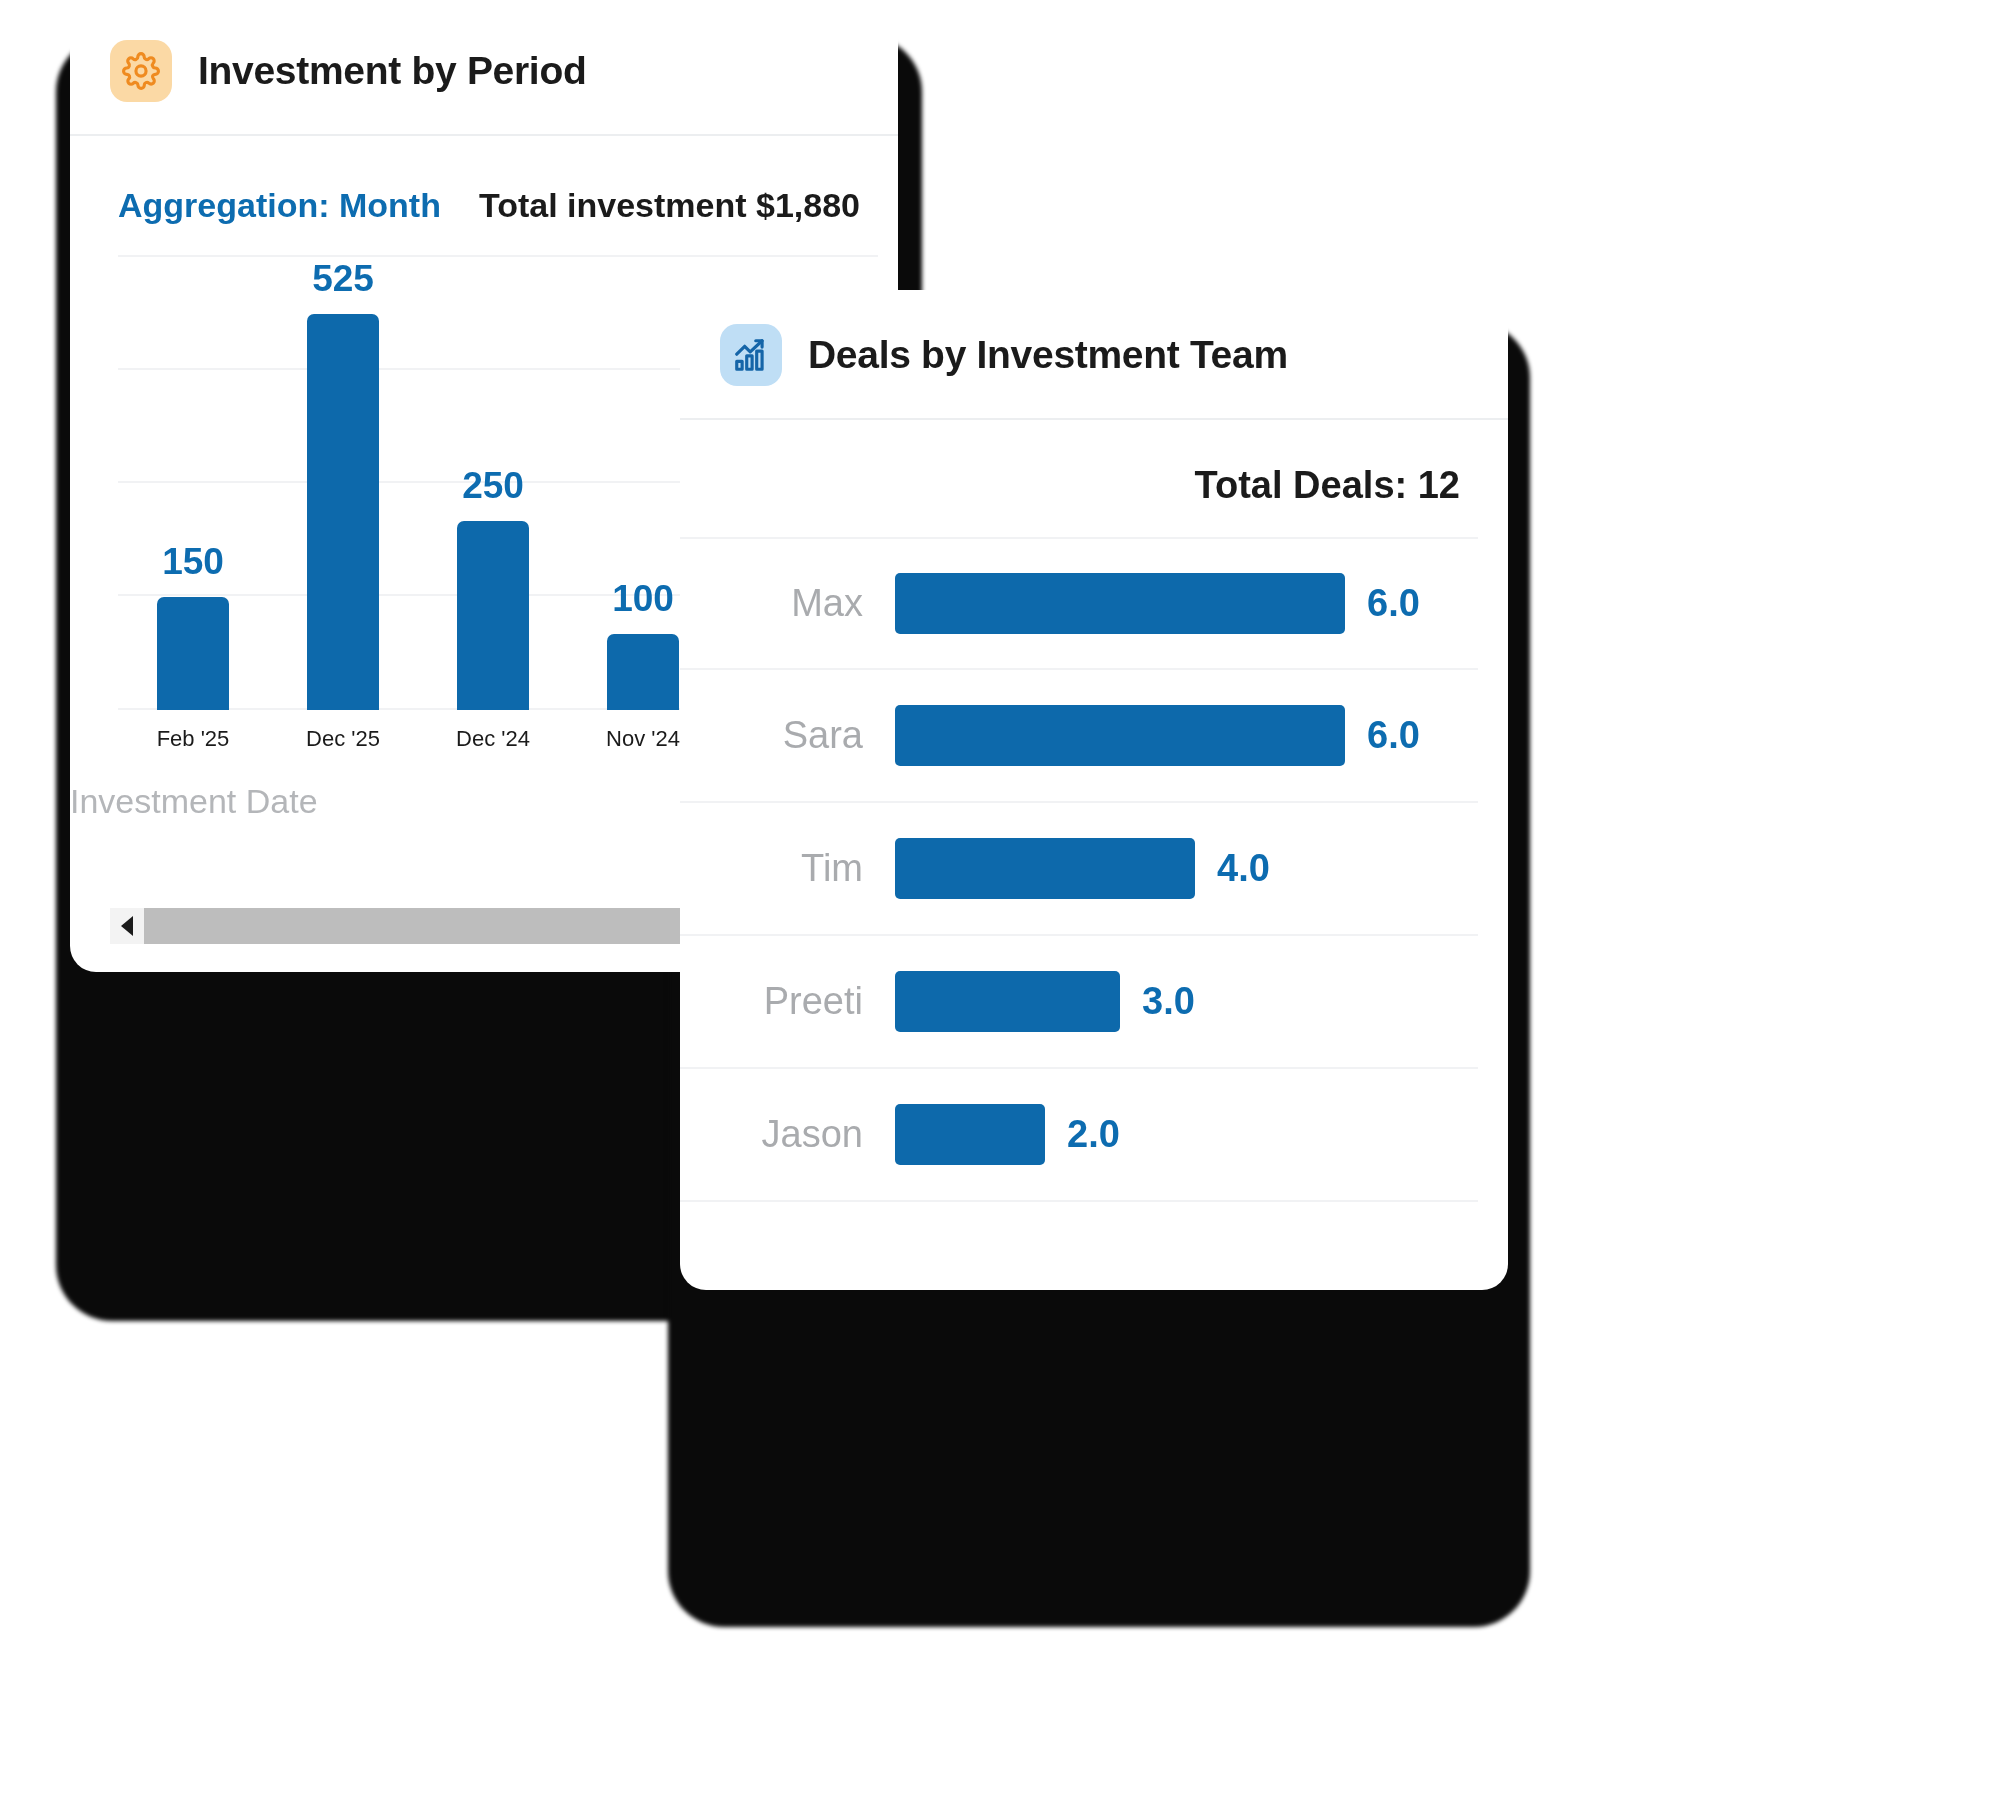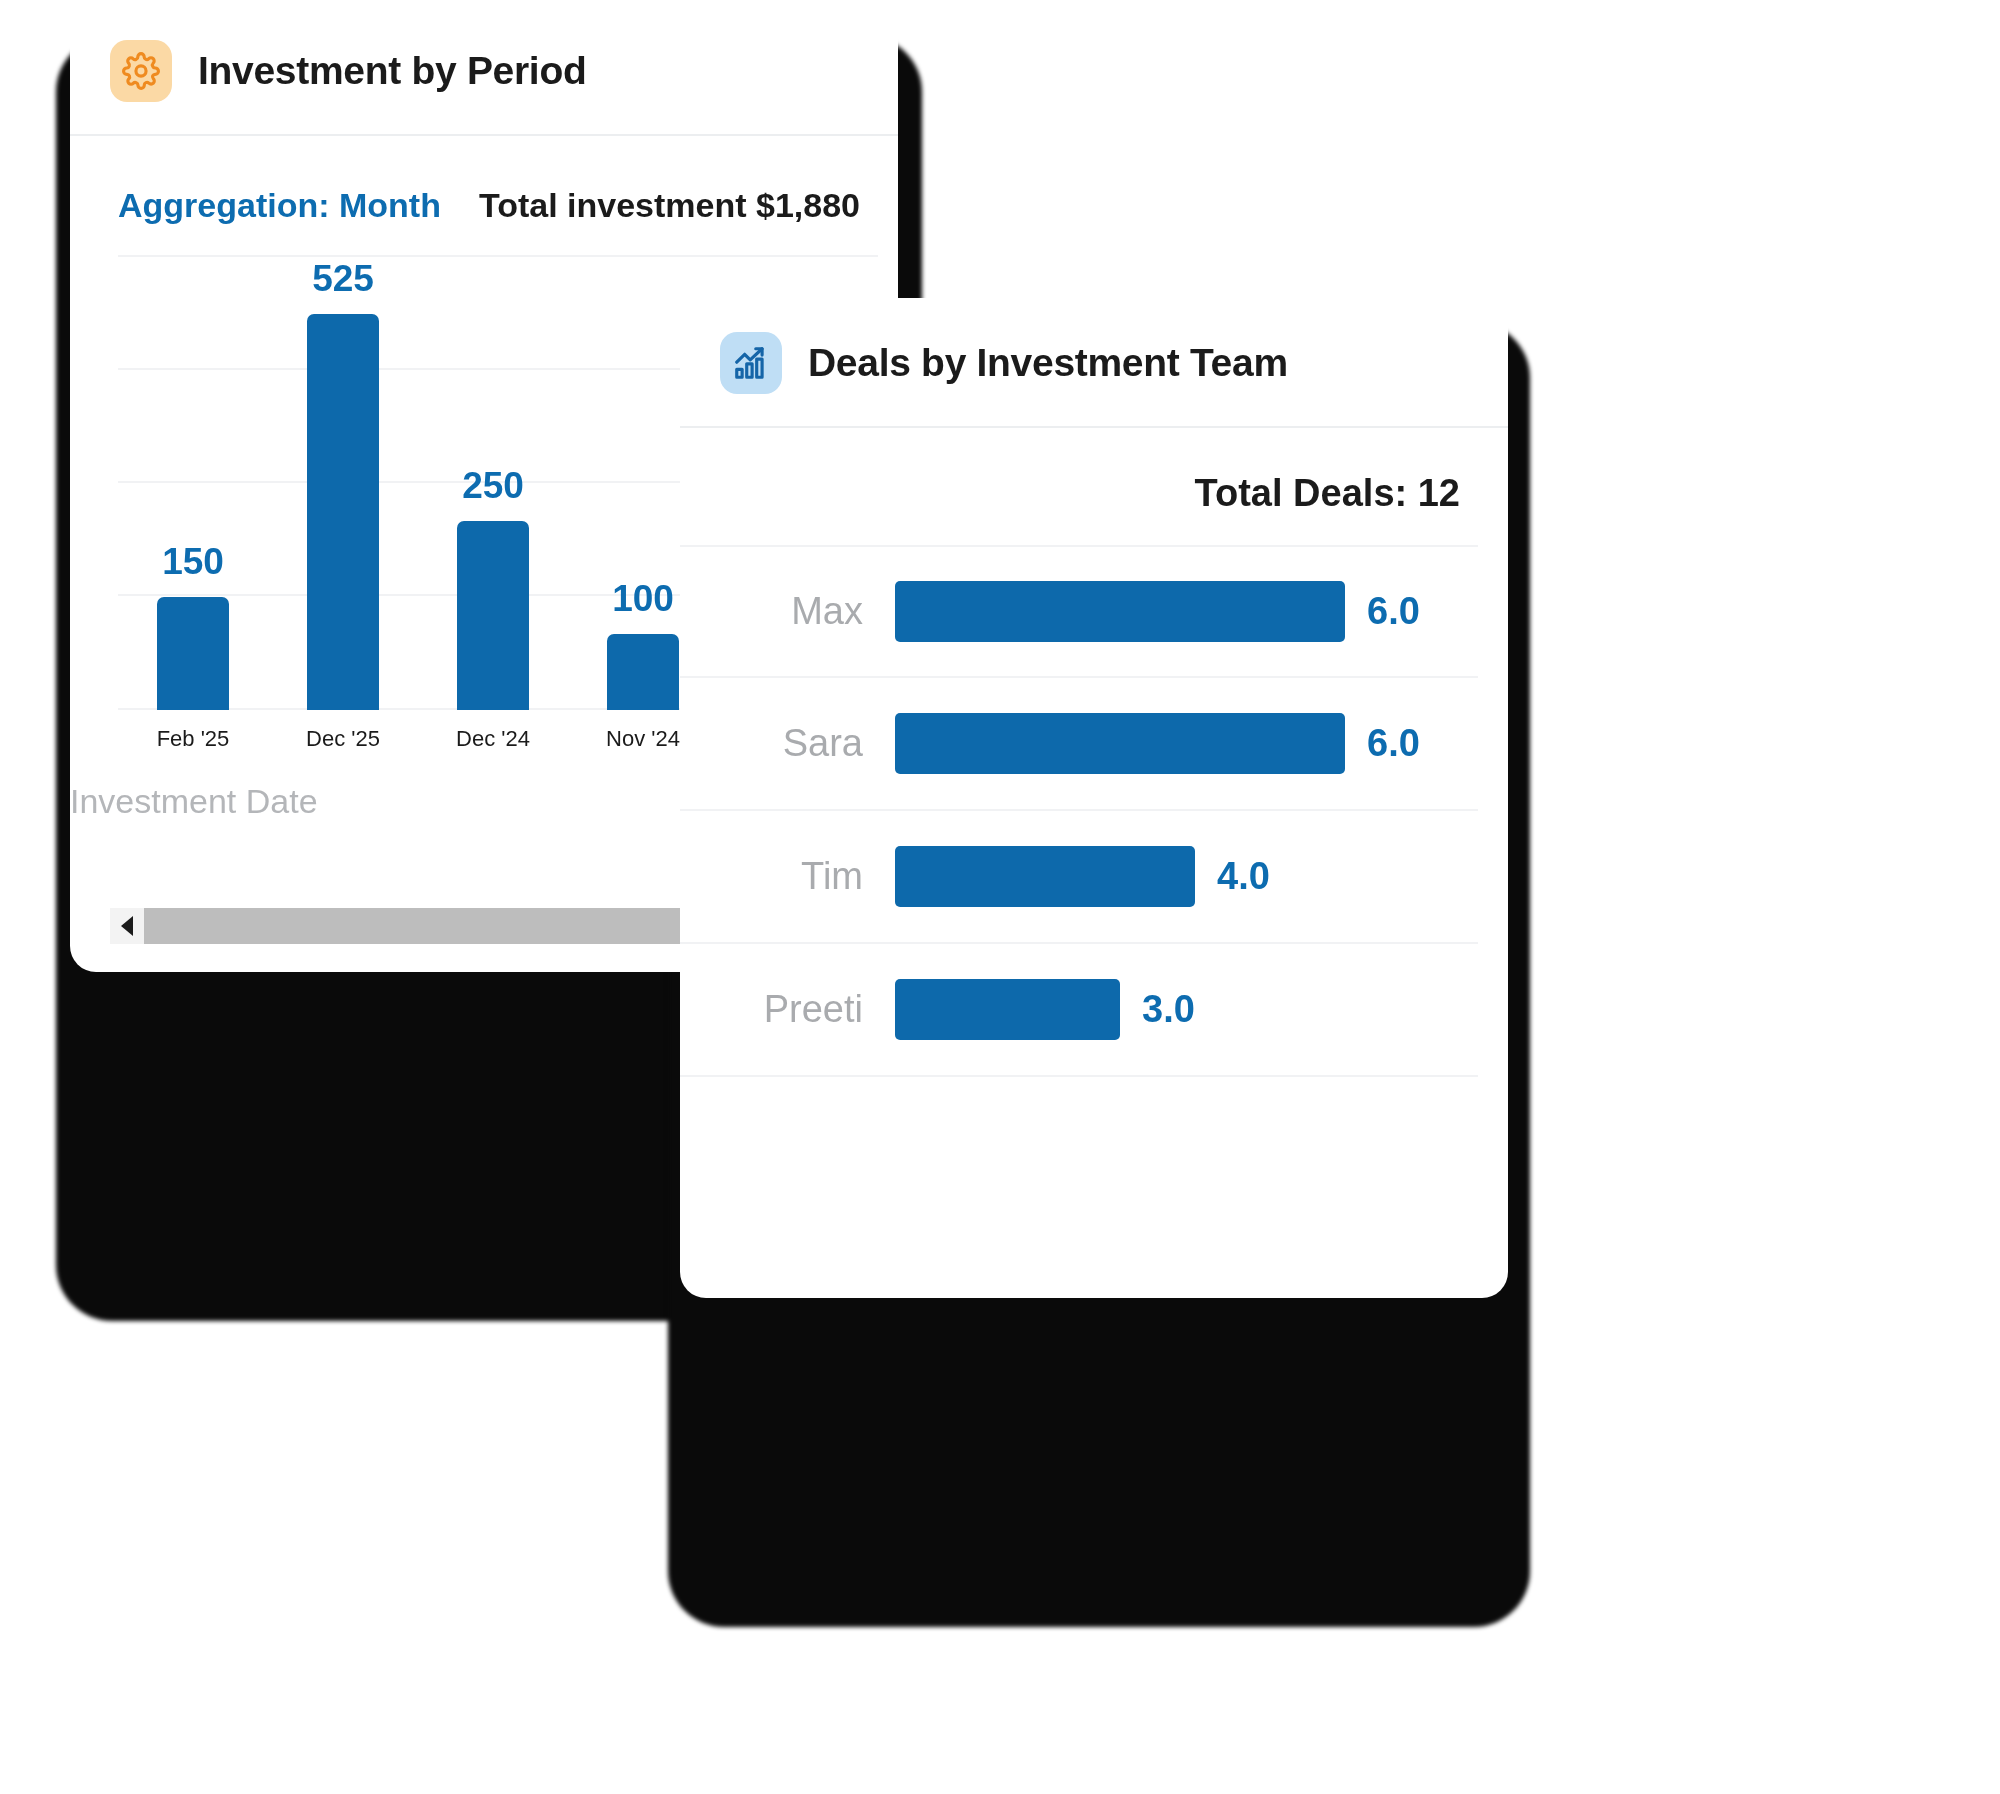--- a/index.html
+++ b/index.html
@@ -151,21 +151,21 @@
     border-bottom: 10px solid transparent;
     border-right: 12px solid #1b1b1b;
   }
   .scroll-thumb {
     height: 36px;
     width: 610px;
     background: #bdbdbd;
   }
 
   
-  #card-deals { left: 680px; top: 298px; width: 828px; height: 1000px; }
+  #card-deals { left: 680px; top: 290px; width: 828px; height: 1000px; }
 
   .deals-total {
     text-align: right;
     padding: 44px 48px 0 0;
     font-size: 38px;
     font-weight: bold;
     color: #1b1b1b;
     white-space: nowrap;
   }
   .hbar-plot {
@@ -320,17 +320,24 @@
       </div>
 
       <div class="hbar-row">
         <div class="hbar-label">Preeti</div>
         <div class="hbar-track">
           <div class="hbar" style="width:225px"></div>
           <div class="hbar-value">3.0</div>
         </div>
       </div>
 
+      <div class="hbar-row">
+        <div class="hbar-label">Jason</div>
+        <div class="hbar-track">
+          <div class="hbar" style="width:150px"></div>
+          <div class="hbar-value">2.0</div>
+        </div>
+      </div>
 
     </div>
   </div>
 
 </div>
 
 </body></html>

